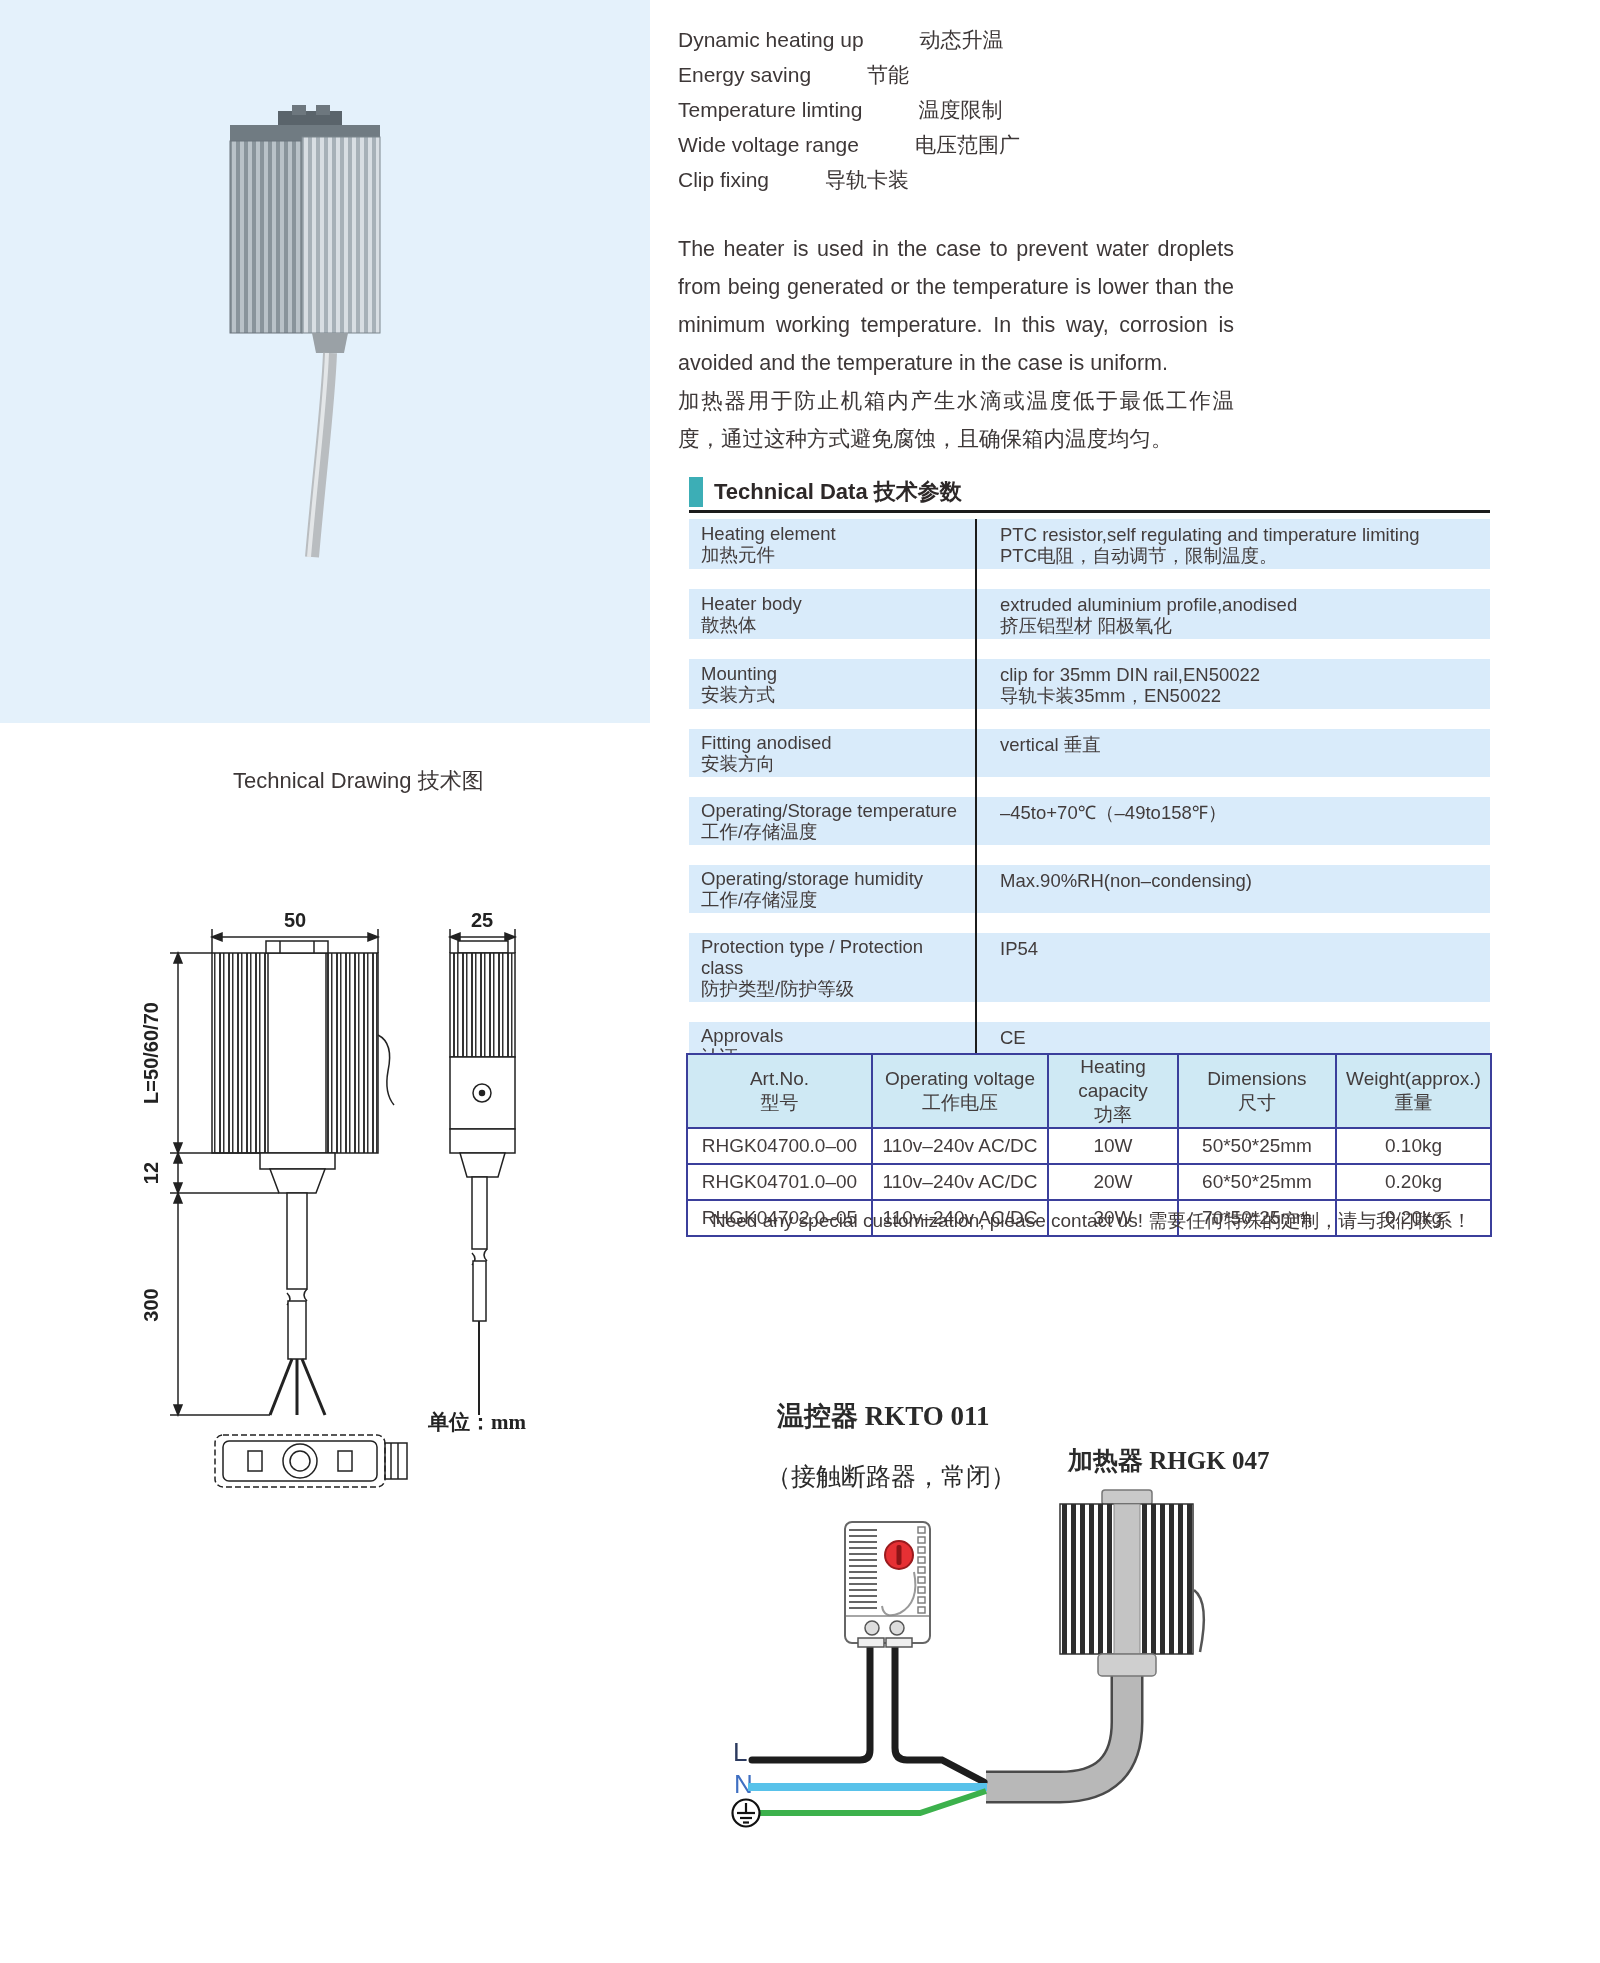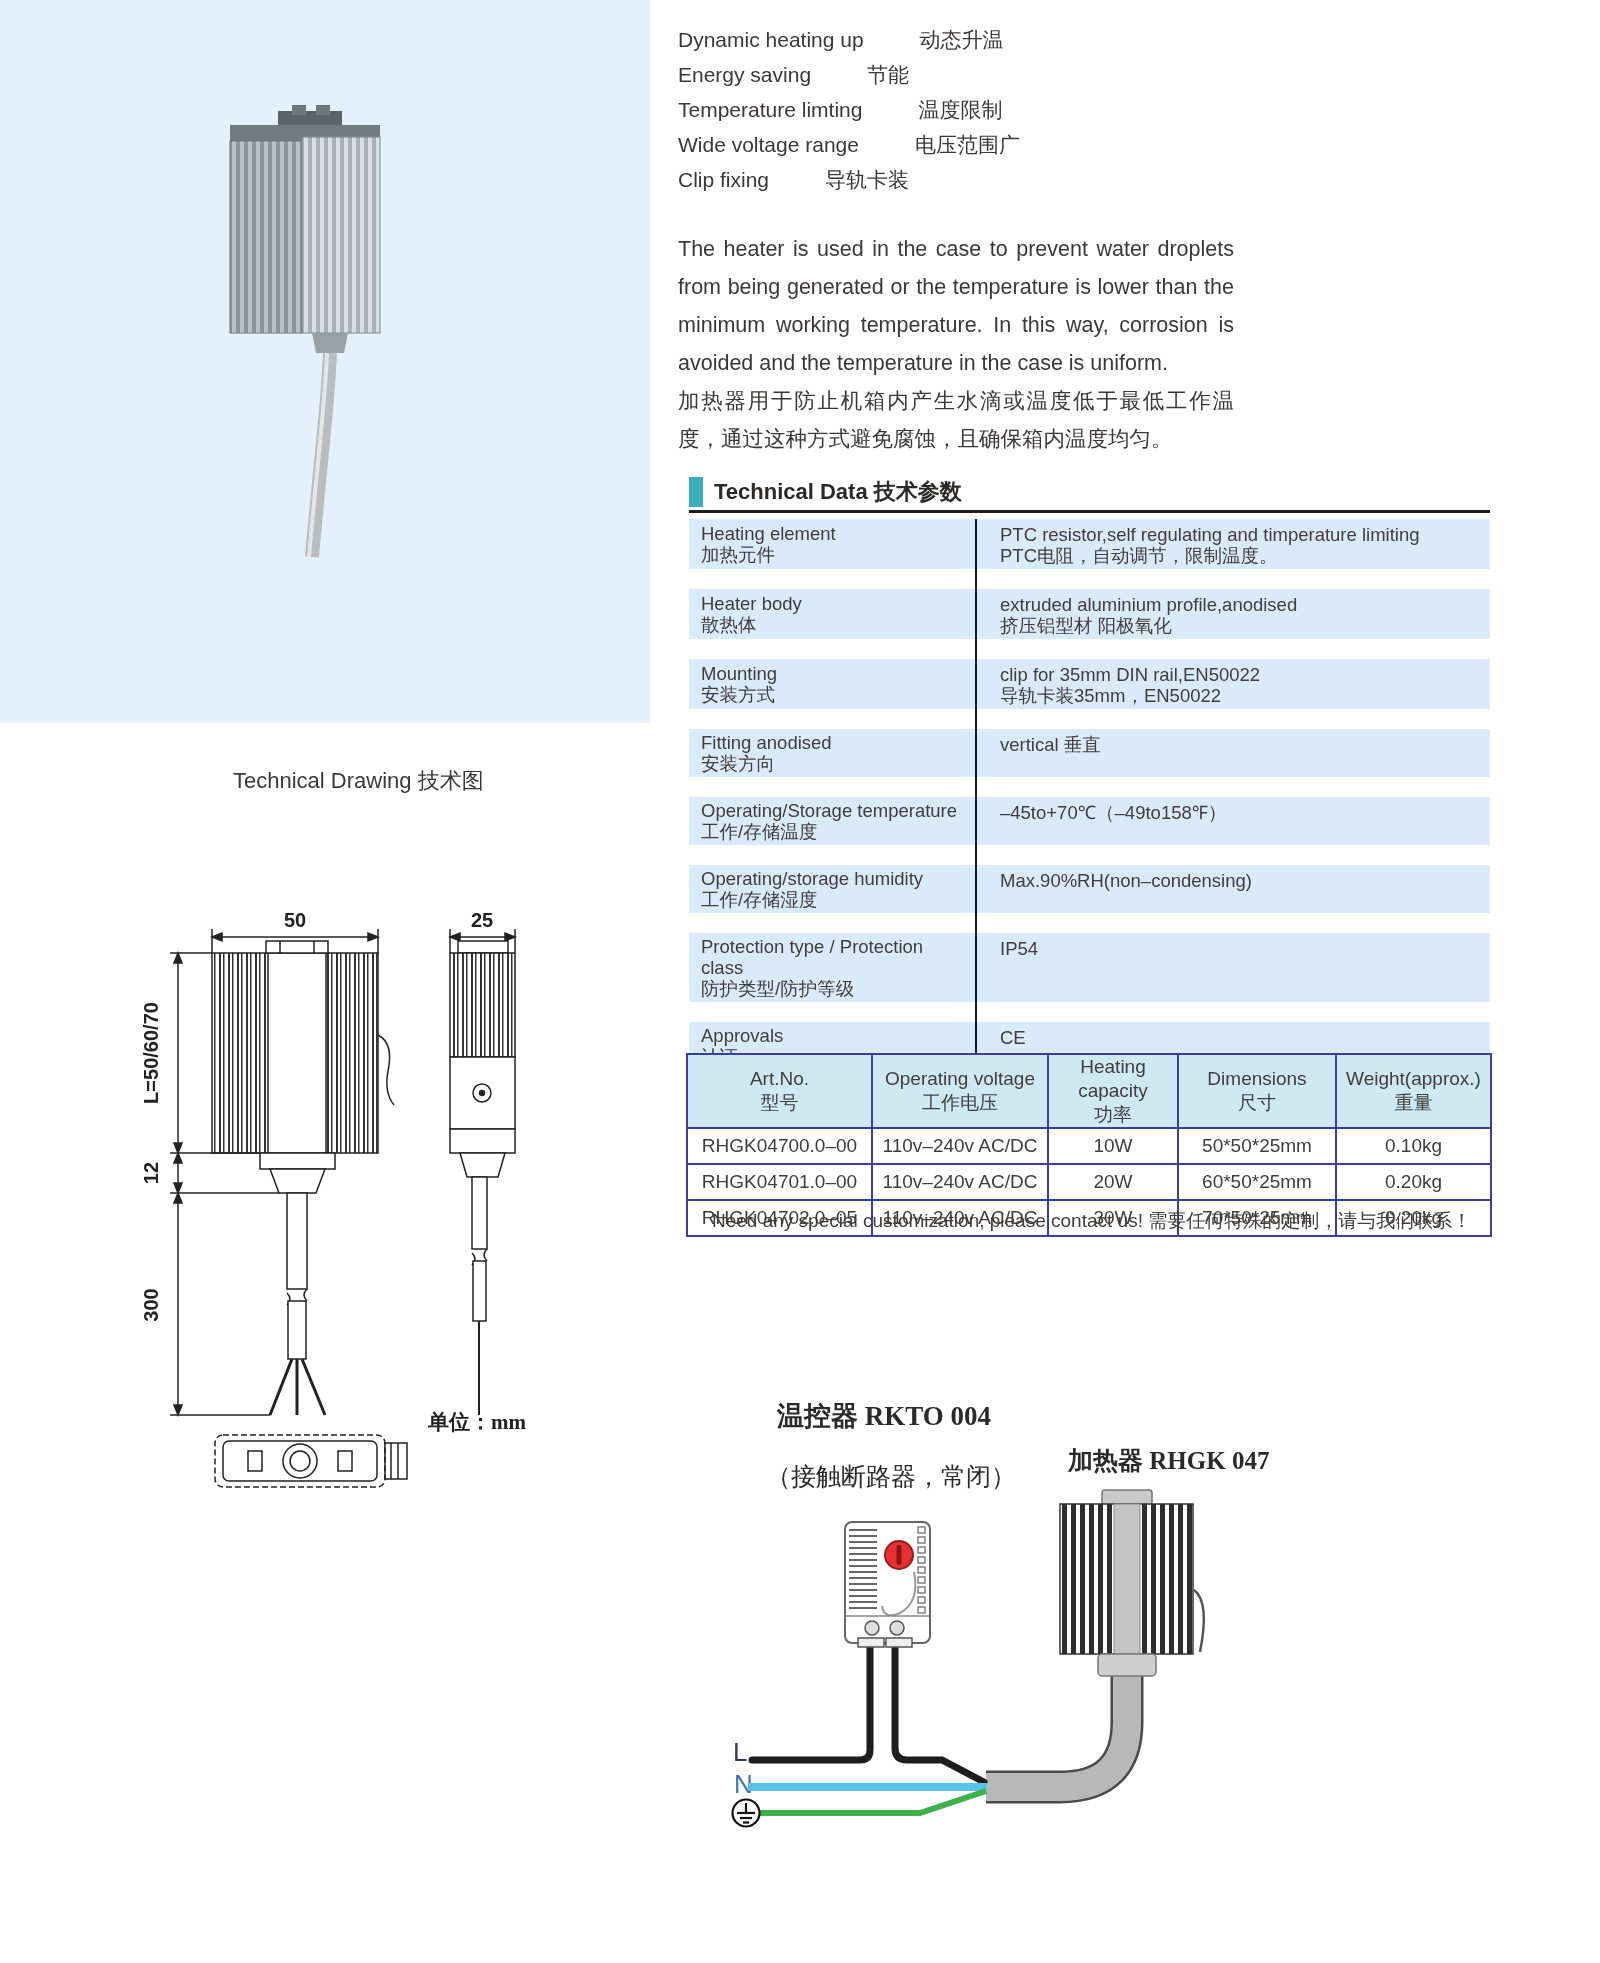--- a/index.html
+++ b/index.html
@@ -332,21 +332,21 @@
     <g fill="#222" font-size="20" font-weight="bold">
       <text x="175" y="32" text-anchor="middle">50</text>
       <text x="362" y="32" text-anchor="middle">25</text>
       <text transform="rotate(-90 38 158)" x="38" y="158" text-anchor="middle">L=50/60/70</text>
       <text transform="rotate(-90 38 278)" x="38" y="278" text-anchor="middle">12</text>
       <text transform="rotate(-90 38 410)" x="38" y="410" text-anchor="middle">300</text>
     </g>
   </svg>
   <div class="abs unit-label">单位：mm</div>
 
-  <div class="abs wlabel wl-thermostat">温控器 RKTO 004</div>
+  <div class="abs wlabel wl-thermostat">温控器 RKTO 011</div>
   <div class="abs wlabel wl-note">（接触断路器，常闭）</div>
   <div class="abs wlabel wl-heater">加热器 RHGK 047</div>
   <div class="abs wl-L">L</div>
   <div class="abs wl-N">N</div>
 
   <svg class="abs" style="left:690px;top:1430px;" width="640" height="533" viewBox="0 0 640 533">
 
     <path d="M296,357 L370,357 Q437,357 437,292 L437,244" stroke="#4a4a4a" stroke-width="33" fill="none"></path>
     <path d="M296,357 L370,357 Q437,357 437,292 L437,246" stroke="#b8b8b8" stroke-width="28" fill="none"></path>
 

